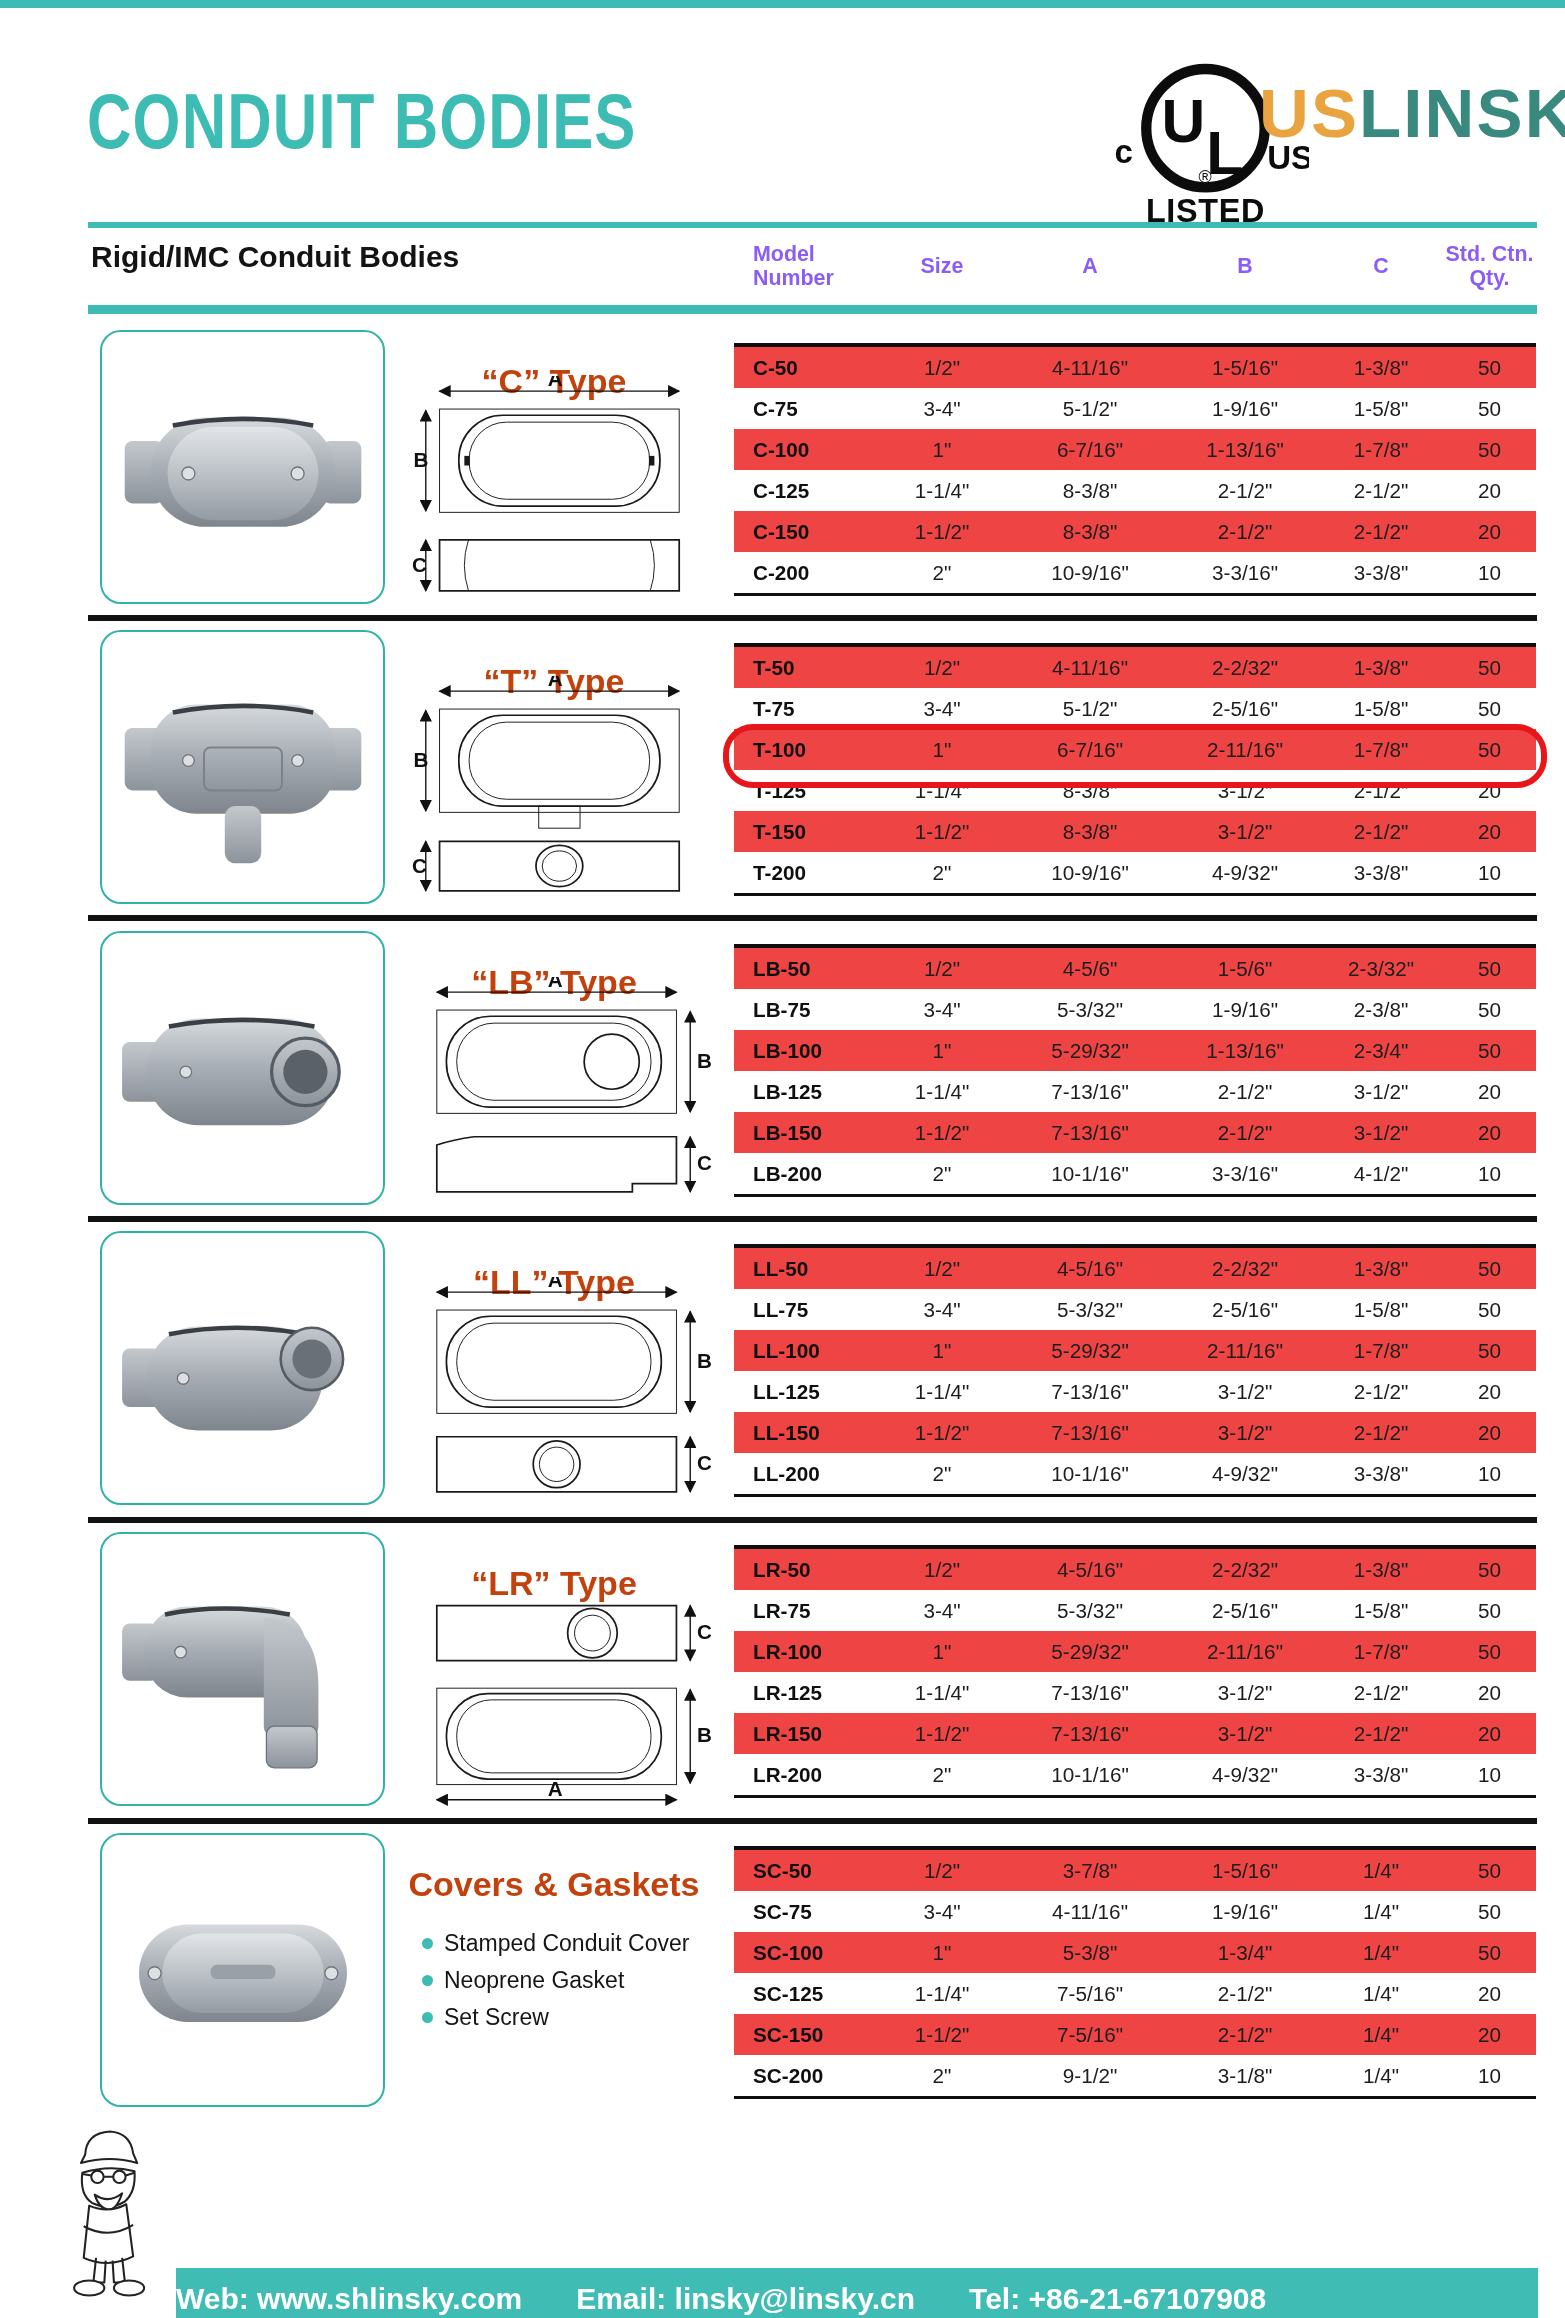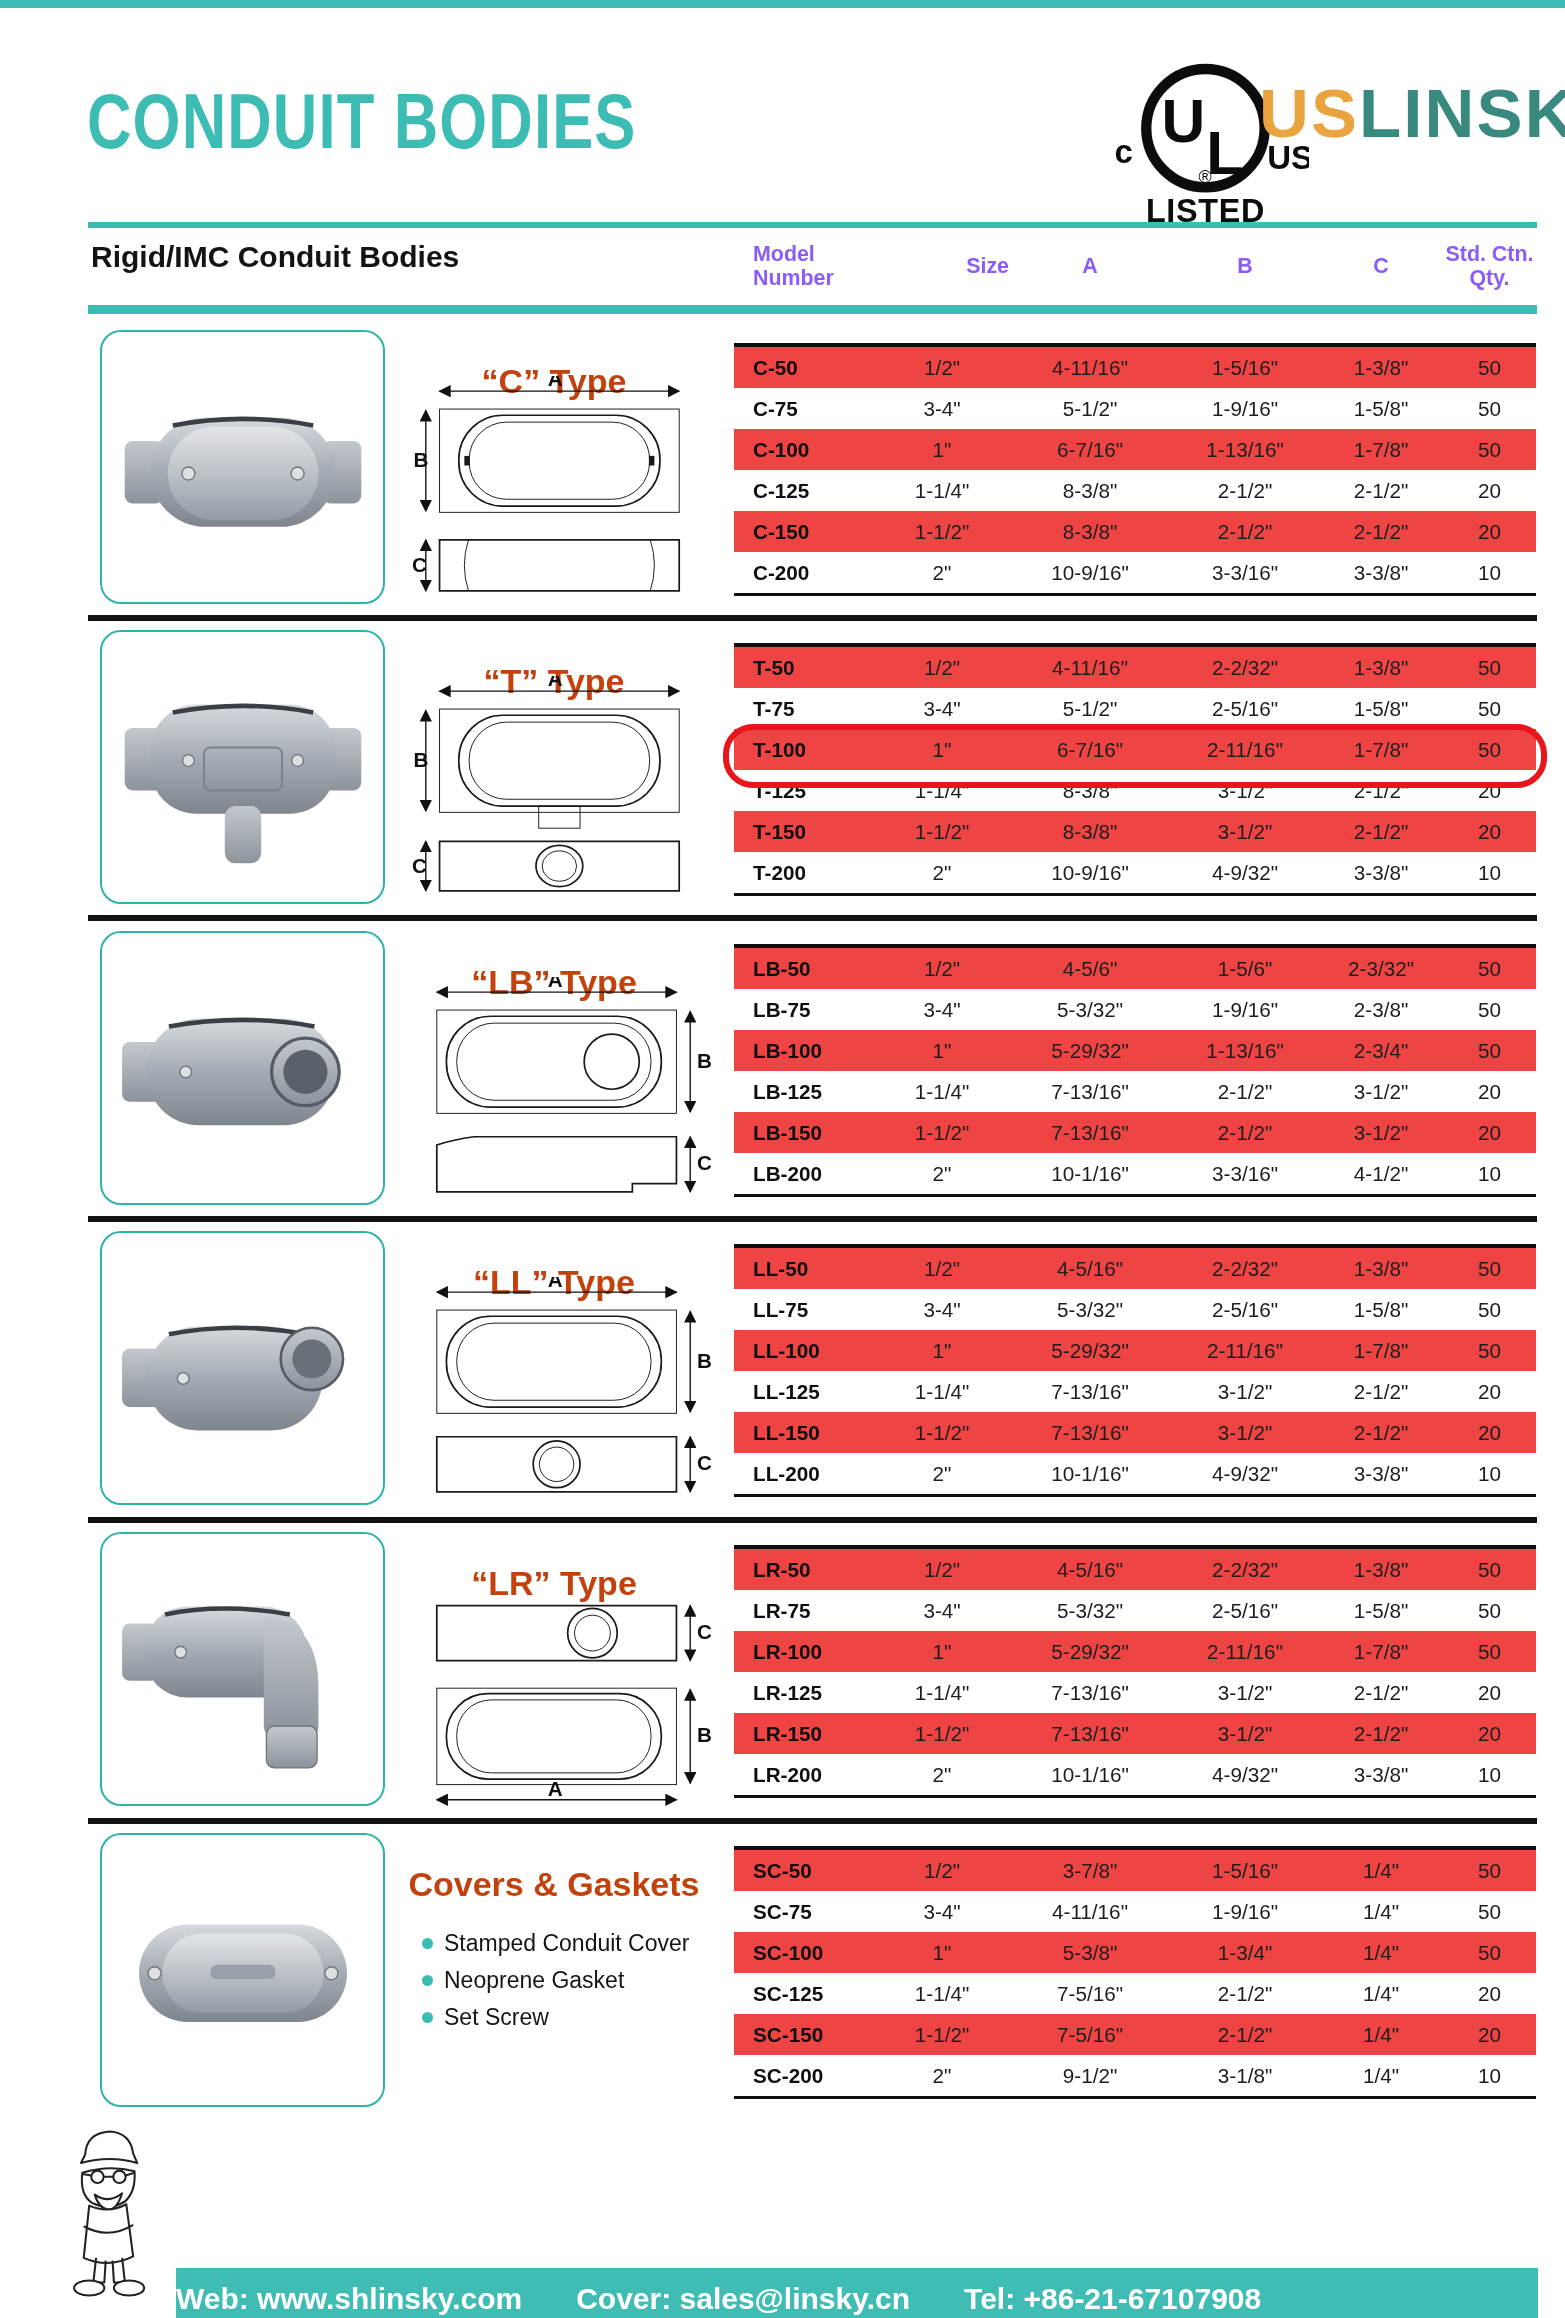--- a/index.html
+++ b/index.html
@@ -18,21 +18,21 @@
   .brand .us{color:#e9a440;}
   .brand .linsky{color:#39897f;}
 
   .rule{position:absolute;left:88px;width:1449px;background:#3cbcb2;}
   .rule.r1{top:222px;height:5.5px;}
   .rule.r2{top:305px;height:9px;}
 
   .list-title{position:absolute;left:91px;top:240px;font-size:30px;font-weight:bold;color:#131313;white-space:nowrap;}
   .colhead{position:absolute;font-size:21.4px;font-weight:bold;color:#8b5cf6;line-height:24px;white-space:pre-line;}
   .ch0{left:753px;top:242px;width:145px;text-align:left;}
-  .ch1{left:875px;top:254px;width:134px;text-align:right;}
+  .ch1{left:875px;top:254px;width:134px;text-align:center;}
   .ch2{left:1009px;top:254px;width:162px;text-align:center;}
   .ch3{left:1171px;top:254px;width:148px;text-align:center;}
   .ch4{left:1319px;top:254px;width:124px;text-align:center;}
   .ch5{left:1438px;top:242px;width:103px;text-align:center;}
 
   .divider{position:absolute;left:88px;width:1449px;height:6.2px;background:#111;}
 
   .sec{position:absolute;left:0;width:1565px;height:300px;}
   .card{position:absolute;left:100px;top:5.5px;width:281px;height:270px;border:2.1px solid #2fb3a9;
         border-radius:20.7px;background:#fff;display:flex;align-items:center;justify-content:center;}
@@ -623,18 +623,18 @@
       <path d="M44,120 L36,196 Q72,212 108,194 L98,118 Q72,132 44,120 Z"></path>
       <path d="M36,150 Q72,170 108,148" fill="none"></path>
       <path d="M54,196 L50,232 L66,232 L68,200 M92,196 L96,232 L80,232 L78,200" fill="none"></path>
       <ellipse cx="44" cy="240" rx="22" ry="11"></ellipse>
       <ellipse cx="102" cy="240" rx="22" ry="11"></ellipse>
     </g>
   </svg>
 
   <div class="footer-bar">
     <span>Web: www.shlinsky.com</span>
-    <span>Cover: sales@linsky.cn</span>
+    <span>Email: linsky@linsky.cn</span>
     <span>Tel: +86-21-67107908</span>
   </div>
 
 </div>
 
 
 </body></html>

